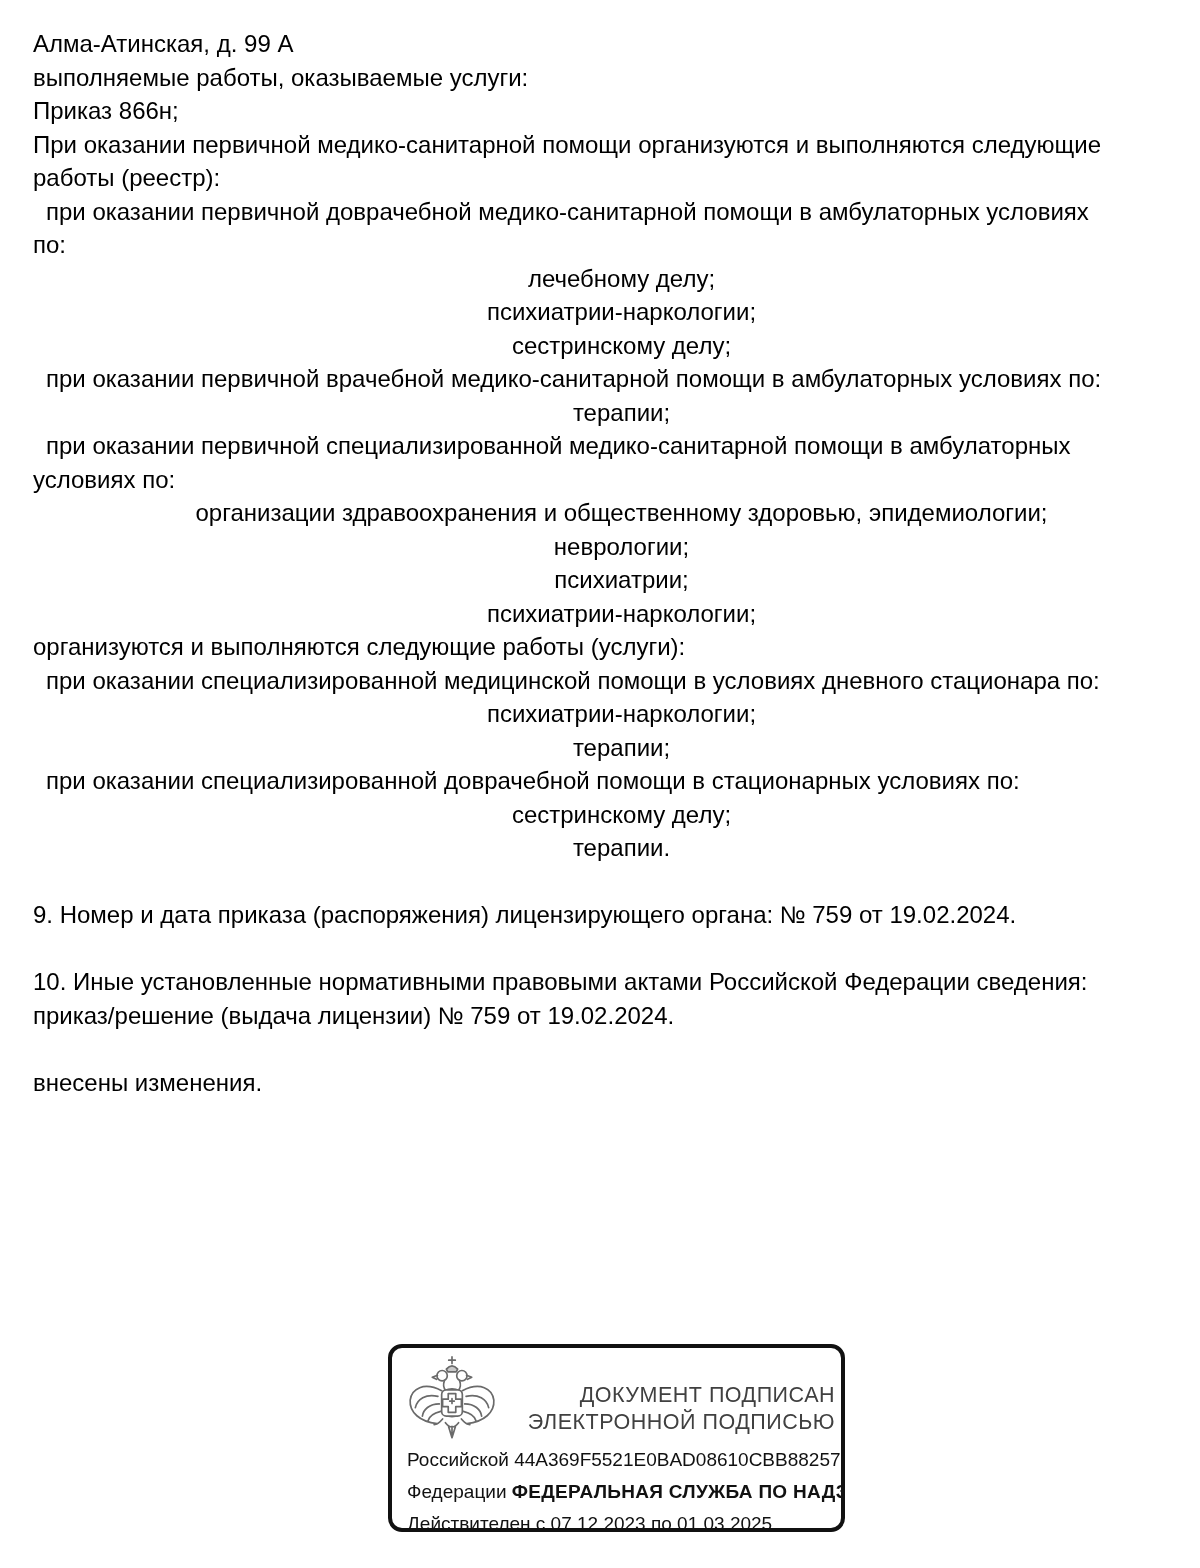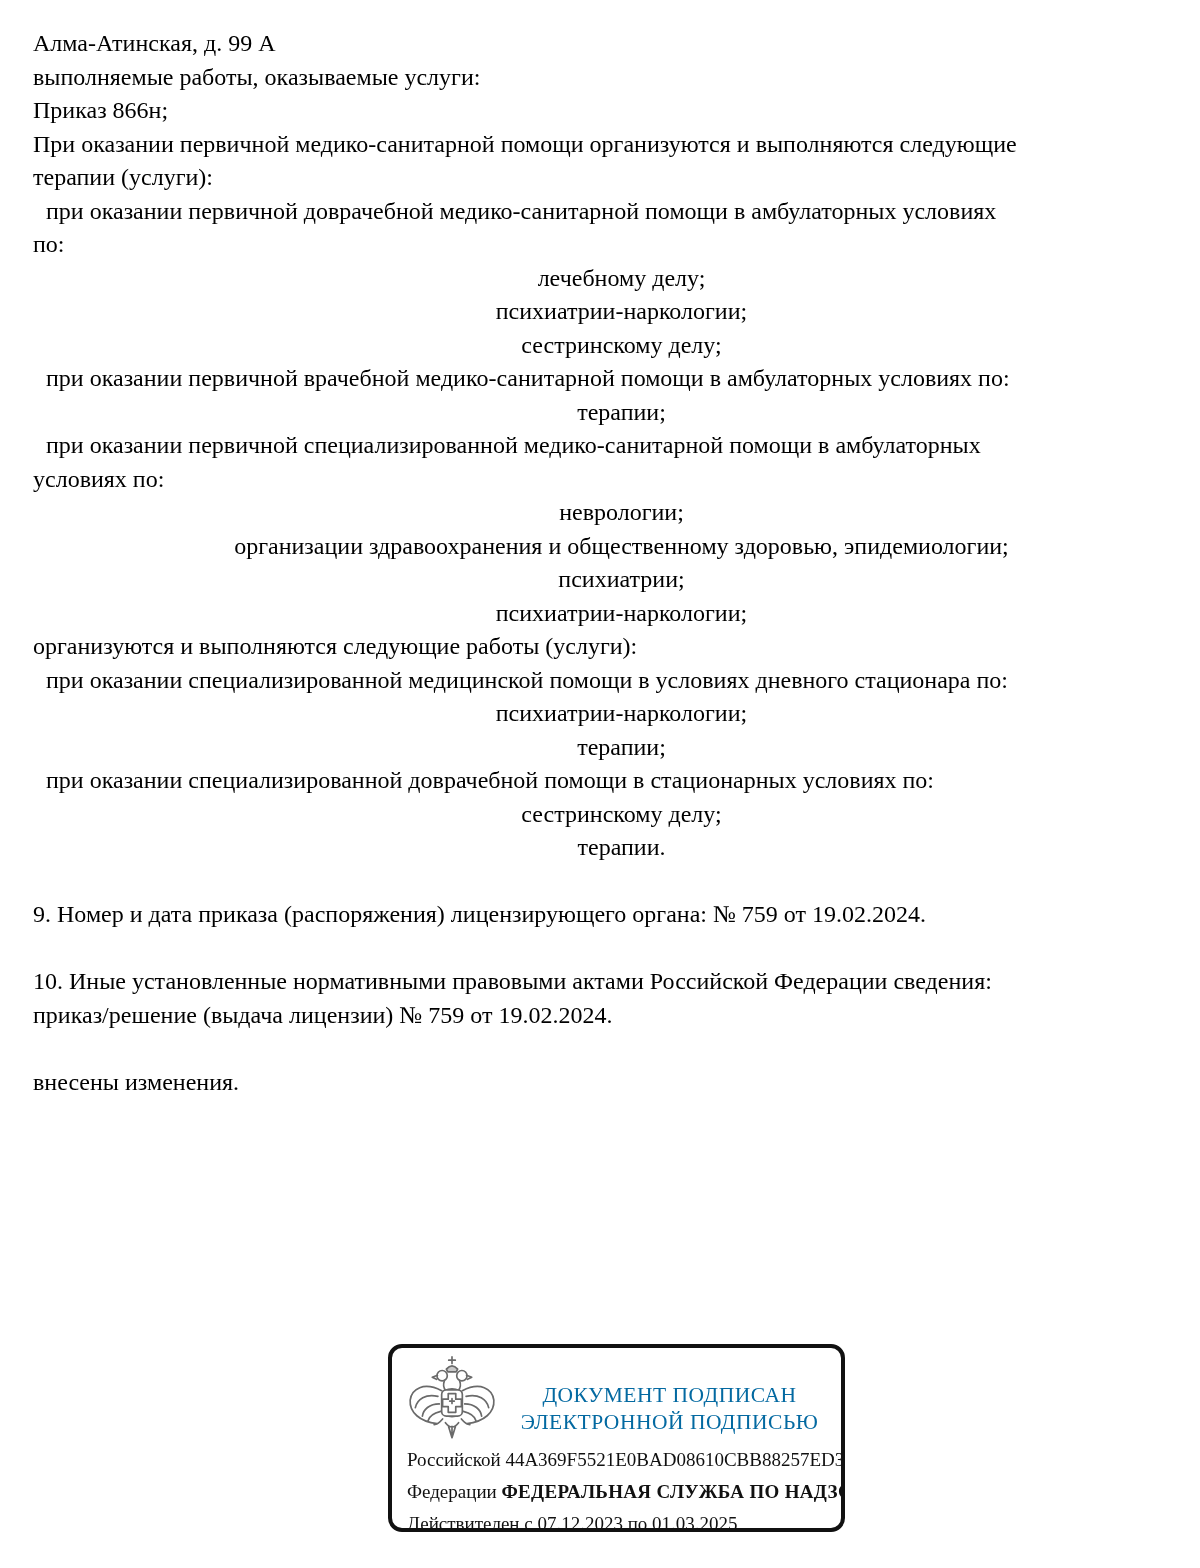--- a/index.html
+++ b/index.html
@@ -6,21 +6,21 @@
     margin: 0;
     padding: 0;
     background: #ffffff;
   }
   .page {
     position: relative;
     width: 1200px;
     height: 1568px;
     background: #ffffff;
     overflow: hidden;
-    font-family: Liberation Serif, serif;
+    font-family: Liberation Sans, sans-serif;
     color: #000000;
     border-radius: 18px;
   }
   .doc-text {
     position: absolute;
     left: 33px;
     top: 27px;
     right: 20px;
     font-size: 24px;
     line-height: 33.5px;
@@ -51,25 +51,25 @@
     left: 13px;
     top: 7px;
     width: 94px;
     height: 94px;
   }
   .stamp-title {
     position: absolute;
     left: 112px;
     right: 6px;
     top: 34px;
-    text-align: center;
+    text-align: right;
     font-size: 21.5px;
     line-height: 27px;
     letter-spacing: 0.5px;
-    color: #0369a1;
+    color: #404040;
   }
   .stamp-info {
     position: absolute;
     left: 15px;
     right: 0;
     top: 96px;
     font-size: 19px;
     line-height: 32px;
     white-space: nowrap;
     color: #111111;
@@ -82,32 +82,32 @@
 </head>
 <body>
 
 <div class="page">
 
   <div class="doc-text" id="doc-lines">
       <div class="doc-line ind0">Алма-Атинская, д. 99 А</div>
       <div class="doc-line ind0">выполняемые работы, оказываемые услуги:</div>
       <div class="doc-line ind0">Приказ 866н;</div>
       <div class="doc-line ind0">При оказании первичной медико-санитарной помощи организуются и выполняются следующие</div>
-      <div class="doc-line ind0">терапии (услуги):</div>
+      <div class="doc-line ind0">работы (реестр):</div>
       <div class="doc-line ind1">при оказании первичной доврачебной медико-санитарной помощи в амбулаторных условиях</div>
       <div class="doc-line ind0">по:</div>
       <div class="doc-line ind2">лечебному делу;</div>
       <div class="doc-line ind2">психиатрии-наркологии;</div>
       <div class="doc-line ind2">сестринскому делу;</div>
       <div class="doc-line ind1">при оказании первичной врачебной медико-санитарной помощи в амбулаторных условиях по:</div>
       <div class="doc-line ind2">терапии;</div>
       <div class="doc-line ind1">при оказании первичной специализированной медико-санитарной помощи в амбулаторных</div>
       <div class="doc-line ind0">условиях по:</div>
+      <div class="doc-line ind2">организации здравоохранения и общественному здоровью, эпидемиологии;</div>
       <div class="doc-line ind2">неврологии;</div>
-      <div class="doc-line ind2">организации здравоохранения и общественному здоровью, эпидемиологии;</div>
       <div class="doc-line ind2">психиатрии;</div>
       <div class="doc-line ind2">психиатрии-наркологии;</div>
       <div class="doc-line ind0">организуются и выполняются следующие работы (услуги):</div>
       <div class="doc-line ind1">при оказании специализированной медицинской помощи в условиях дневного стационара по:</div>
       <div class="doc-line ind2">психиатрии-наркологии;</div>
       <div class="doc-line ind2">терапии;</div>
       <div class="doc-line ind1">при оказании специализированной доврачебной помощи в стационарных условиях по:</div>
       <div class="doc-line ind2">сестринскому делу;</div>
       <div class="doc-line ind2">терапии.</div>
       <div class="doc-line ind0">&nbsp;</div>

